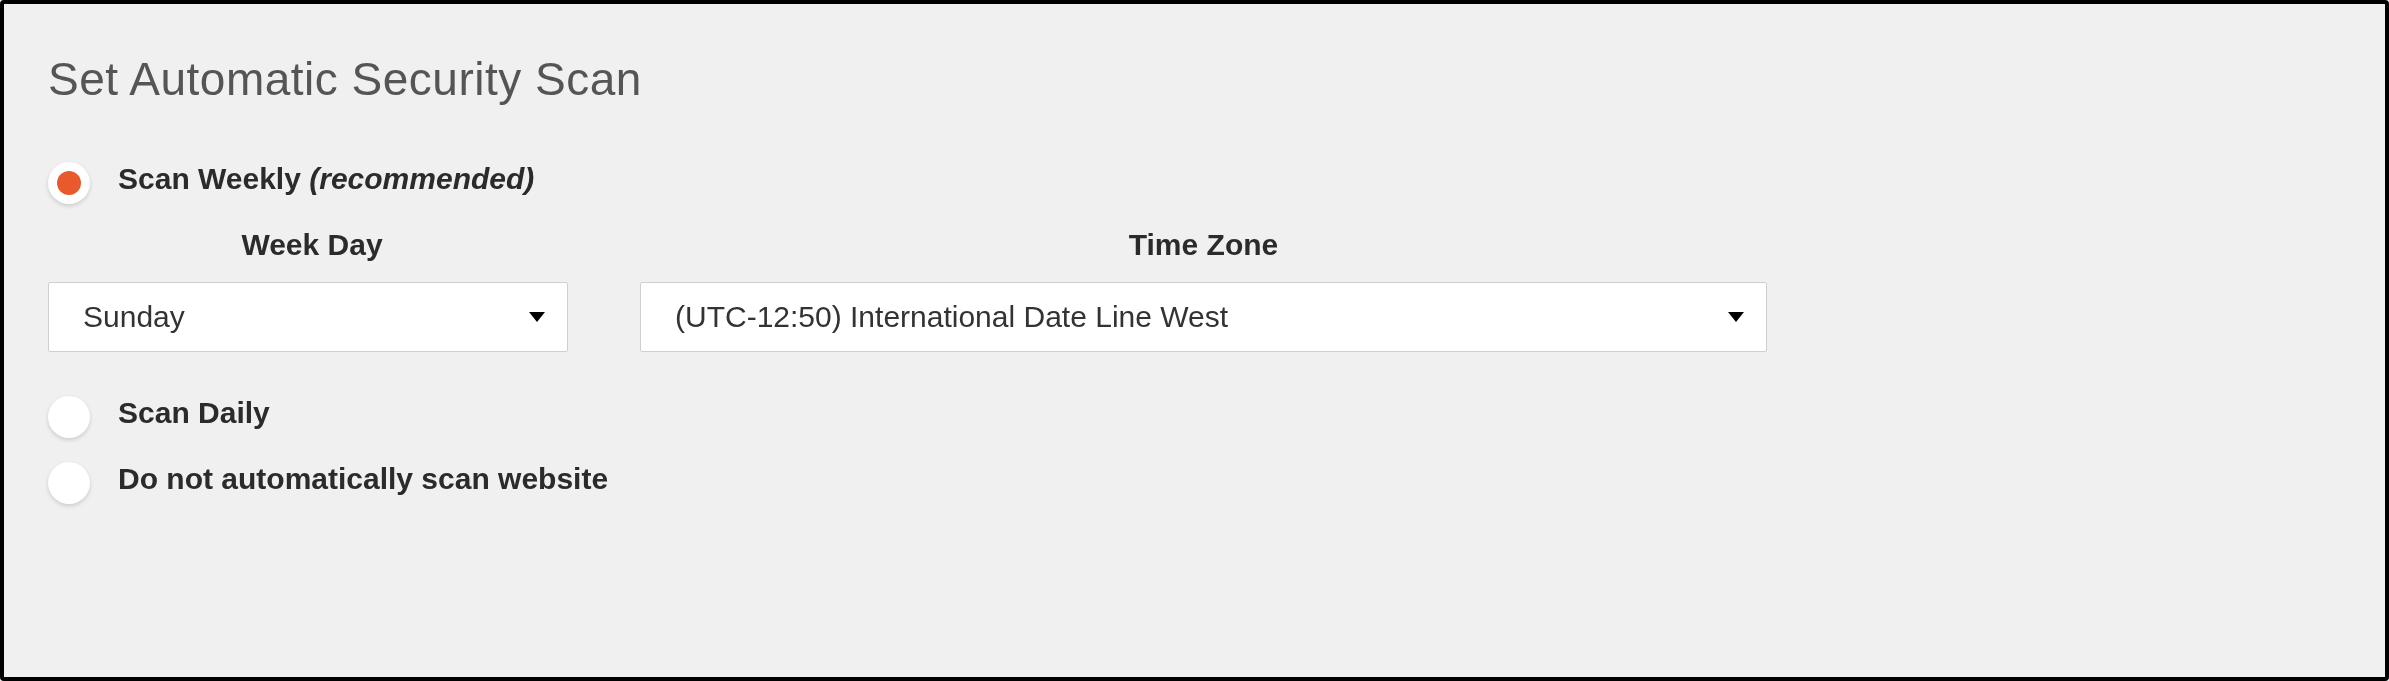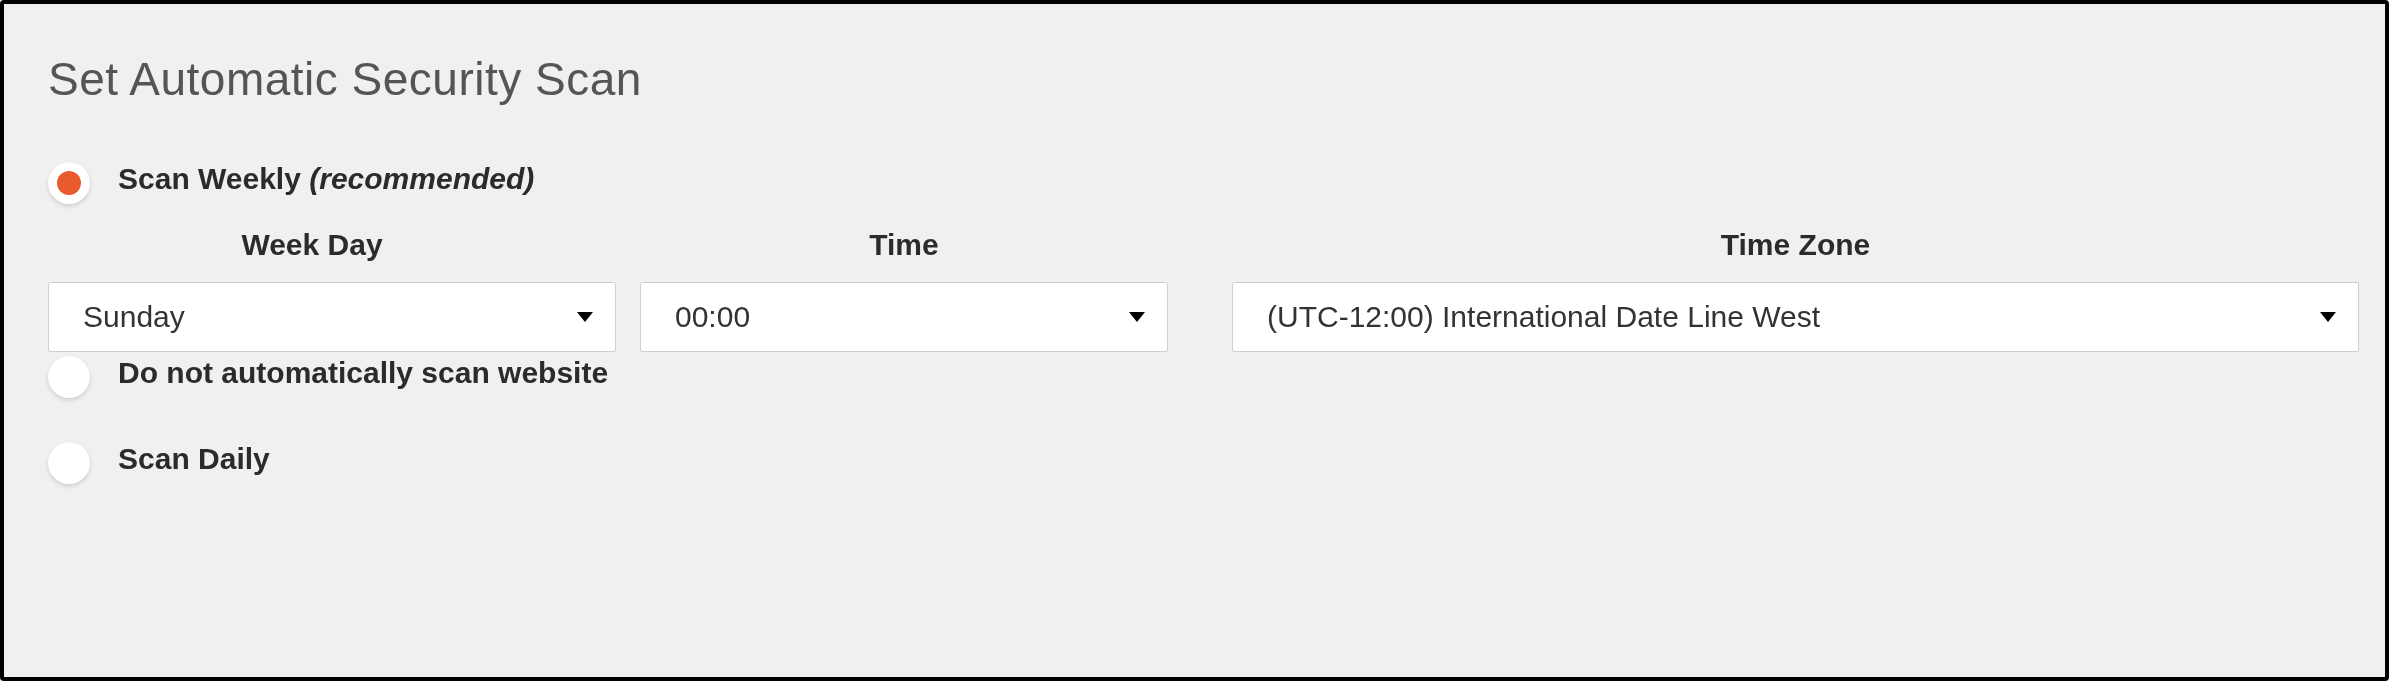--- a/index.html
+++ b/index.html
@@ -100,21 +100,21 @@
     width: 0; height: 0;
     border-left: 8px solid transparent;
     border-right: 8px solid transparent;
     border-top: 10px solid #000;
     pointer-events: none;
   }
   
   .field-weekday { width: 528px; }
   .field-time    { width: 528px; }
   .field-tz      { width: 1127px; }
-  .field-weekday .select { width: 568px; }
+  .field-weekday .select { width: 520px; }
   .field-time .select    { width: 528px; }
   .field-tz .select      { width: 1127px; }
 </style>
 </head>
 <body>
 
 <div class="panel">
 
   <h1 class="title">Set Automatic Security Scan</h1>
 
@@ -130,41 +130,34 @@
   <div class="field-row">
 
     <div class="field field-weekday">
       <div class="field-label">Week Day</div>
       <div class="select">
         <span>Sunday</span>
         <span class="caret"></span>
       </div>
     </div>
 
-    <div class="field field-time">
-      <div class="field-label">Time</div>
+
+    <div class="field field-tz">
+      <div class="field-label">Time Zone</div>
       <div class="select">
-        <span>00:00</span>
+        <span>(UTC-12:50) International Date Line West</span>
         <span class="caret"></span>
       </div>
     </div>
 
-    <div class="field field-tz">
-      <div class="field-label">Time Zone</div>
-      <div class="select">
-        <span>(UTC-12:00) International Date Line West</span>
-        <span class="caret"></span>
-      </div>
-    </div>
+  </div>
 
+  <div class="radio-row option-daily">
+    <div class="radio"></div>
+    <div class="radio-label">Scan Daily</div>
   </div>
 
   <div class="radio-row option-none">
     <div class="radio"></div>
     <div class="radio-label">Do not automatically scan website</div>
   </div>
 
-  <div class="radio-row option-daily">
-    <div class="radio"></div>
-    <div class="radio-label">Scan Daily</div>
-  </div>
-
 </div>
 
 </body></html>

